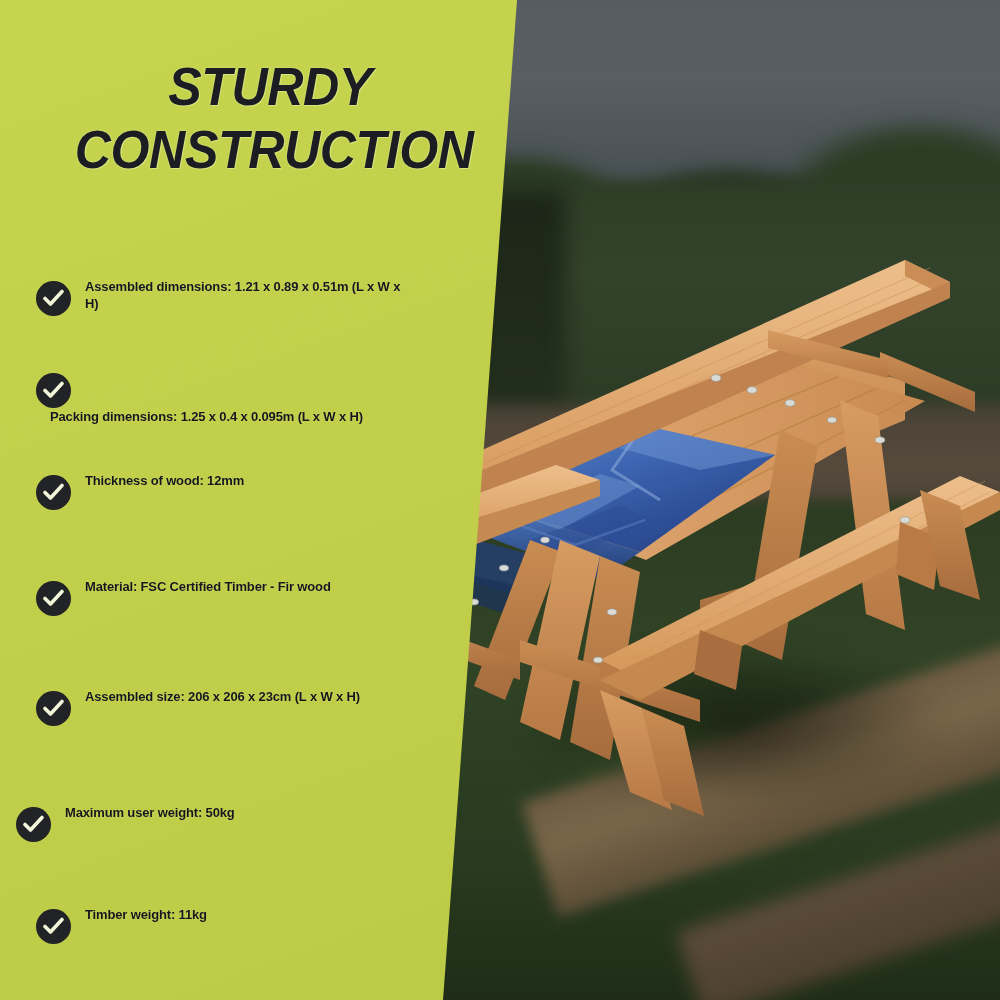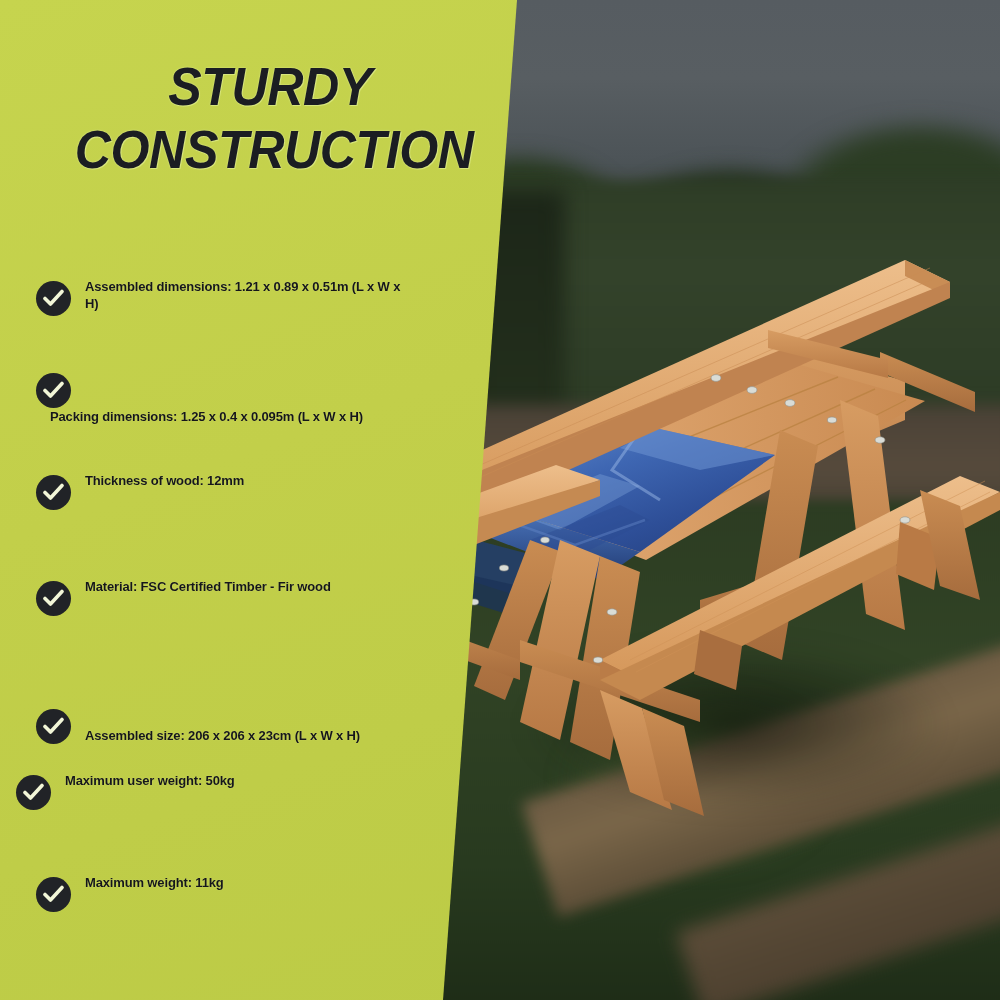--- a/index.html
+++ b/index.html
@@ -158,21 +158,21 @@
     line-height: 1.32;
     max-width: 318px;
     letter-spacing: -0.15px;
     text-shadow: 0 0 1px rgba(230,242,160,.6);
   }
   
   .bullet.b0 { margin-bottom: 36px; }
   .bullet.b1 { margin-bottom: 46px; flex-direction: column; }
   .bullet.b2 { margin-bottom: 50px; }
   .bullet.b3 { margin-bottom: 54px; }
-  .bullet.b4 { margin-bottom: 28px; align-items: flex-end; }
+  .bullet.b4 { margin-bottom: 60px; }
   .bullet.b5 { margin-bottom: 46px; padding-left: 16px; }
   .bullet.b6 { margin-bottom: 0; }
 </style>
 </head>
 <body>
 
 <div id="canvas">
 
   <div id="photo">
     <div class="sky"></div>
@@ -373,18 +373,18 @@
       </span>
       <span class="btxt">Maximum user weight: 50kg</span>
     </div>
 
     <div class="bullet b6">
       <span class="chk">
         <svg width="21" height="19" viewBox="0 0 21 19">
             <path d="M2 9.5 L7.5 15 L19 2.5" stroke="#F2F6D8" stroke-width="3.6" fill="none" stroke-linecap="round" stroke-linejoin="round"></path>
           </svg>
       </span>
-      <span class="btxt">Maximum weight: 11kg</span>
+      <span class="btxt">Timber weight: 11kg</span>
     </div>
 
   </div>
 
 </div>
 
 </body></html>

